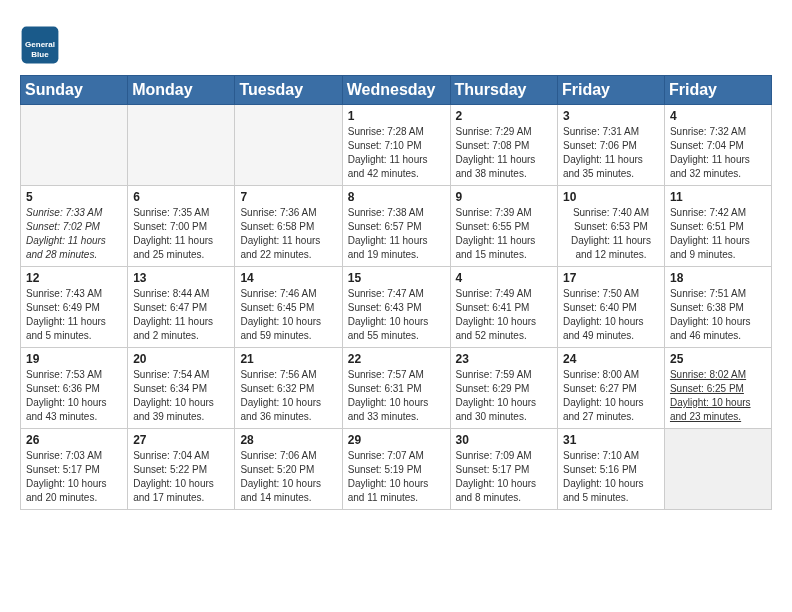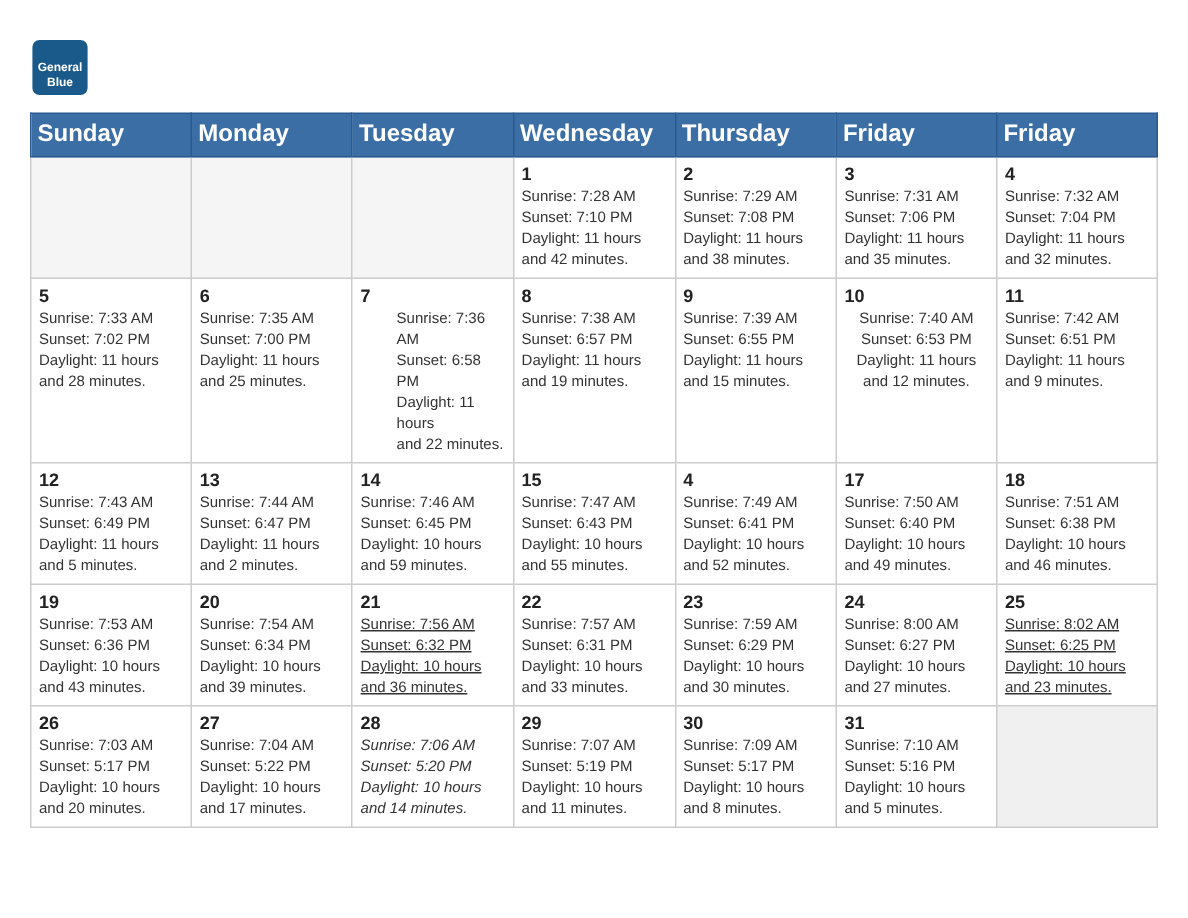--- a/index.html
+++ b/index.html
@@ -148,35 +148,35 @@
             <span class="day-number">4</span>
             <div class="day-info" style="white-space: pre-line;">Sunrise: 7:32 AM
 Sunset: 7:04 PM
 Daylight: 11 hours
 and 32 minutes.</div>
           </td>
         </tr>
         <tr>
           <td>
             <span class="day-number">5</span>
-            <div class="day-info" style="white-space: pre-line;">Sunrise: 7:33 AM
+            <div class="day-info" style="white-space: pre-line; font-style: italic;">Sunrise: 7:33 AM
 Sunset: 7:02 PM
 Daylight: 11 hours
 and 28 minutes.</div>
           </td>
           <td>
             <span class="day-number">6</span>
             <div class="day-info" style="white-space: pre-line;">Sunrise: 7:35 AM
 Sunset: 7:00 PM
 Daylight: 11 hours
 and 25 minutes.</div>
           </td>
           <td>
             <span class="day-number">7</span>
-            <div class="day-info" style="white-space: pre-line; margin-left: 24px;">Sunrise: 7:36 AM
+            <div class="day-info" style="white-space: pre-line;">Sunrise: 7:36 AM
 Sunset: 6:58 PM
 Daylight: 11 hours
 and 22 minutes.</div>
           </td>
           <td>
             <span class="day-number">8</span>
             <div class="day-info" style="white-space: pre-line;">Sunrise: 7:38 AM
 Sunset: 6:57 PM
 Daylight: 11 hours
 and 19 minutes.</div>
@@ -206,21 +206,21 @@
         <tr>
           <td>
             <span class="day-number">12</span>
             <div class="day-info" style="white-space: pre-line;">Sunrise: 7:43 AM
 Sunset: 6:49 PM
 Daylight: 11 hours
 and 5 minutes.</div>
           </td>
           <td>
             <span class="day-number">13</span>
-            <div class="day-info" style="white-space: pre-line;">Sunrise: 7:44 AM
+            <div class="day-info" style="white-space: pre-line;">Sunrise: 8:44 AM
 Sunset: 6:47 PM
 Daylight: 11 hours
 and 2 minutes.</div>
           </td>
           <td>
             <span class="day-number">14</span>
             <div class="day-info" style="white-space: pre-line;">Sunrise: 7:46 AM
 Sunset: 6:45 PM
 Daylight: 10 hours
 and 59 minutes.</div>
@@ -264,21 +264,21 @@
           </td>
           <td>
             <span class="day-number">20</span>
             <div class="day-info" style="white-space: pre-line;">Sunrise: 7:54 AM
 Sunset: 6:34 PM
 Daylight: 10 hours
 and 39 minutes.</div>
           </td>
           <td>
             <span class="day-number">21</span>
-            <div class="day-info" style="white-space: pre-line; text-decoration: underline;">Sunrise: 7:56 AM
+            <div class="day-info" style="white-space: pre-line;">Sunrise: 7:56 AM
 Sunset: 6:32 PM
 Daylight: 10 hours
 and 36 minutes.</div>
           </td>
           <td>
             <span class="day-number">22</span>
             <div class="day-info" style="white-space: pre-line;">Sunrise: 7:57 AM
 Sunset: 6:31 PM
 Daylight: 10 hours
 and 33 minutes.</div>
@@ -315,21 +315,21 @@
           </td>
           <td>
             <span class="day-number">27</span>
             <div class="day-info" style="white-space: pre-line;">Sunrise: 7:04 AM
 Sunset: 5:22 PM
 Daylight: 10 hours
 and 17 minutes.</div>
           </td>
           <td>
             <span class="day-number">28</span>
-            <div class="day-info" style="white-space: pre-line; font-style: italic;">Sunrise: 7:06 AM
+            <div class="day-info" style="white-space: pre-line;">Sunrise: 7:06 AM
 Sunset: 5:20 PM
 Daylight: 10 hours
 and 14 minutes.</div>
           </td>
           <td>
             <span class="day-number">29</span>
             <div class="day-info" style="white-space: pre-line;">Sunrise: 7:07 AM
 Sunset: 5:19 PM
 Daylight: 10 hours
 and 11 minutes.</div>

